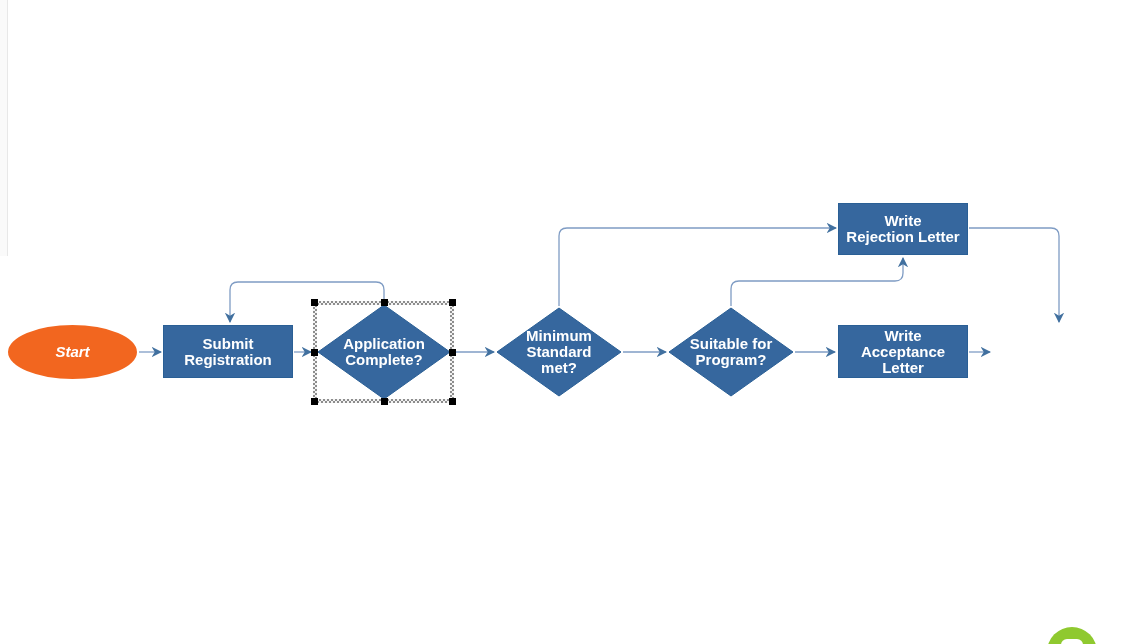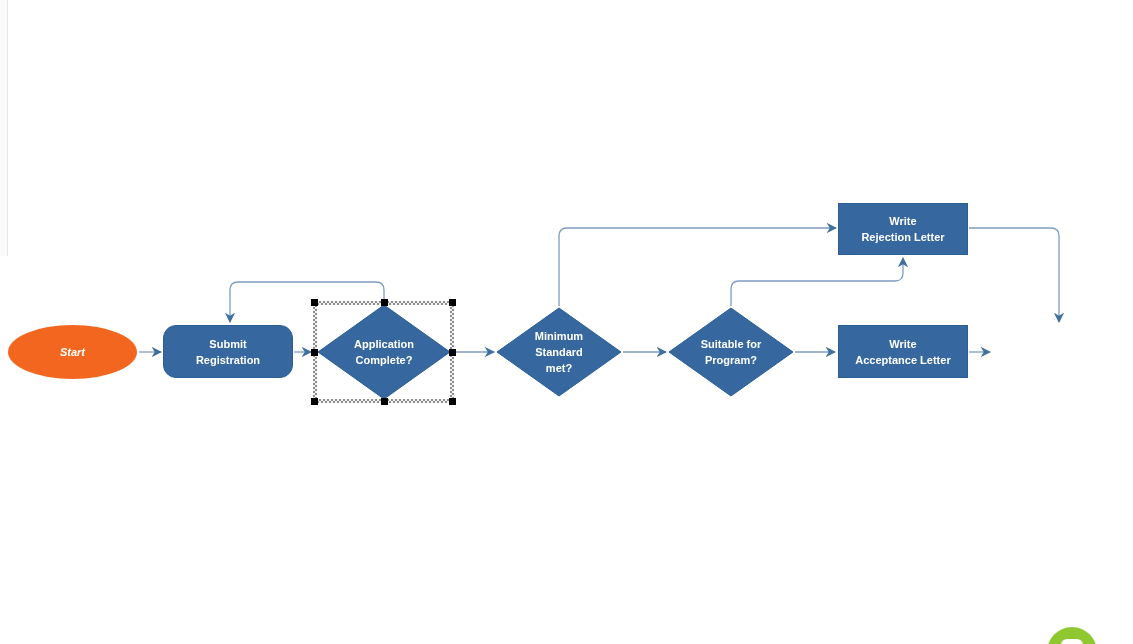--- a/index.html
+++ b/index.html
@@ -22,21 +22,21 @@
   }
   .wires {
     position: absolute; left: 0; top: 0;
     width: 1133px; height: 644px;
     pointer-events: none;
   }
   .wires path { fill: none; stroke: var(--connector, #7f9cc4); stroke-width: 1.3; pointer-events: stroke; }
   .node { position: absolute; display: flex; align-items: center; justify-content: center; box-sizing: border-box; }
   .node .label {
     position: relative; z-index: 2;
-    color: #ffffff; font-size: 11px; font-weight: bold;
+    color: #ffffff; font-size: 15px; font-weight: bold;
     line-height: 16px; text-align: center; white-space: pre-line;
   }
   .ellipse {
     background: var(--start_fill, #f2661f);
     border-radius: 50%;
     font-style: italic;
   }
   .process {
     background: var(--node_fill, #36679e);
     border: 1px solid var(--node_border, #2a5f95);
@@ -97,21 +97,21 @@
     <path d="M795 352 H835" marker-end="url(#arrow)"></path>
     <path d="M731 306 V289 Q731 281 739 281 H895 Q903 281 903 273 V258" marker-end="url(#arrow)"></path>
     <path d="M969 352 H990" marker-end="url(#arrow)"></path>
     <path d="M969 228 H1051 Q1059 228 1059 236 V322" marker-end="url(#arrow)"></path>
   </svg>
 
   <div class="node ellipse" style="left:8px; top:325px; width:129px; height:54px;">
     <span class="label">Start</span>
   </div>
 
-  <div class="node process" style="left:163px; top:325px; width:130px; height:53px;border-radius:13px;">
+  <div class="node process" style="left:163px; top:325px; width:130px; height:53px;">
     <span class="label">Submit
 Registration</span>
   </div>
 
   <div class="node decision" style="left:496px; top:307px; width:126px; height:90px;">
     <svg viewBox="0 0 126 90" preserveAspectRatio="none">
       <polygon points="63,1 125,45 63,89 1,45"></polygon>
     </svg>
     <span class="label">Minimum
 Standard

